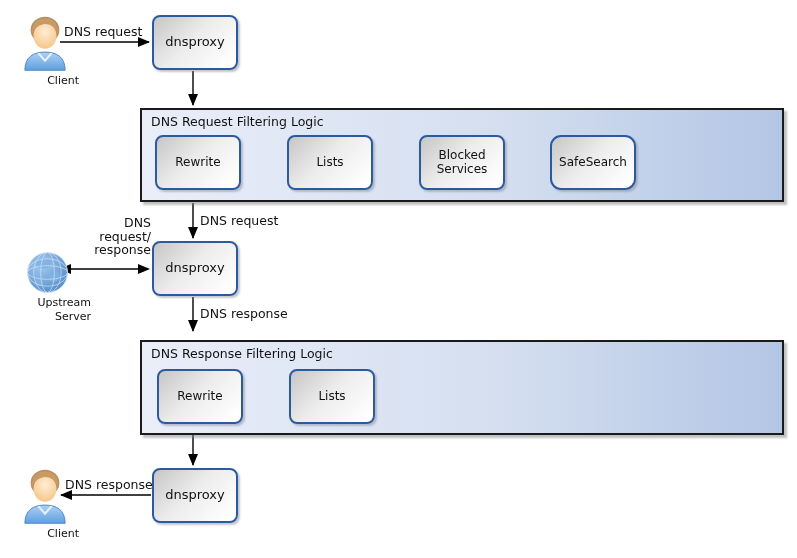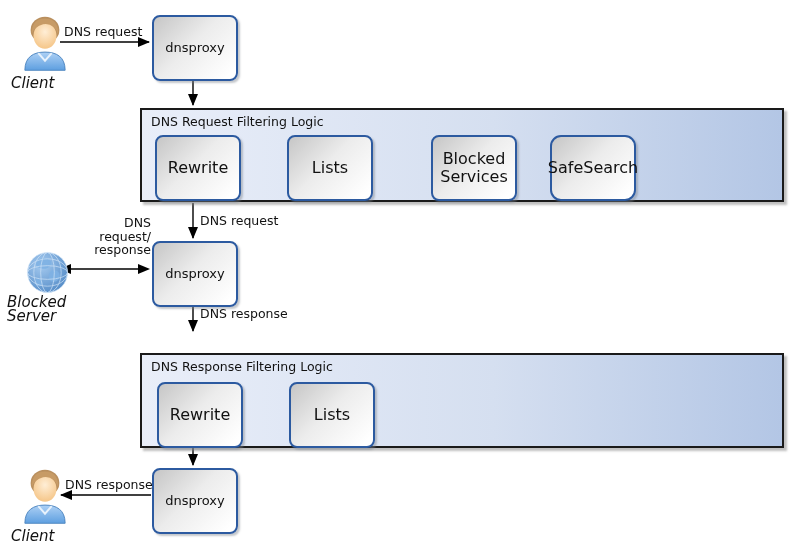--- a/index.html
+++ b/index.html
@@ -14,34 +14,34 @@
   }
   .overlay {
     position: absolute;
     left: 0; top: 0;
     pointer-events: none;
   }
   
   .node, .step {
     position: absolute;
     width: 86px;
-    height: 66px;
+    height: 55px;
     box-sizing: border-box;
     border: 2px solid var(--node-border, #2c5aa0);
     border-radius: 8px;
     background: linear-gradient(135deg, #c6c6c6 0%, #ececec 45%, #ffffff 92%);
     box-shadow: 2px 2px 2px rgba(125,130,140,0.45);
     display: flex;
     align-items: center;
     justify-content: center;
     text-align: center;
     font-size: 13px;
     line-height: 1.15;
   }
-  .step { font-size: 16px; padding: 18px; }
+  .step { font-size: 12px; padding: 18px; }
   
   .container {
     position: absolute;
     left: 140px;
     width: 644px;
     box-sizing: border-box;
     border: 2px solid #1a1a1a;
     background: linear-gradient(90deg, var(--container-fill-left, #e9eef9) 0%, #d5dff0 55%, var(--container-fill-right, #b3c6e5) 100%);
     box-shadow: 3px 3px 2px rgba(130,130,130,0.5);
   }
@@ -57,23 +57,22 @@
     font-size: 12.5px;
     white-space: nowrap;
   }
   .multiline {
     white-space: pre-line;
     text-align: right;
     line-height: 13.5px;
   }
   .actor-label {
     position: absolute;
-    font-size: 15px;
-    text-align: left;
-    font-style: italic;
+    font-size: 11px;
+    text-align: right;
   }
   .icon { position: absolute; }
 </style>
 </head>
 <body>
 
 <div class="canvas">
 
   <svg class="overlay" width="797" height="558" aria-hidden="true">
     <defs>
@@ -123,21 +122,21 @@
   <div class="actor-label" style="left:11px; top:74px; width:68px;">Client</div>
 
   <div class="edge-label" style="left:64px; top:24px;">DNS request</div>
 
   <div class="node" style="left:152px; top:15px;">dnsproxy</div>
 
   <div class="container" style="top:108px; height:94px;">
     <div class="container-title">DNS Request Filtering Logic</div>
     <div class="step" style="left:13px;  top:25px;">Rewrite</div>
     <div class="step" style="left:145px; top:25px;">Lists</div>
-    <div class="step" style="left:289px; top:25px;border-radius:8px;">Blocked Services</div>
+    <div class="step" style="left:277px; top:25px;border-radius:8px;">Blocked Services</div>
     <div class="step" style="left:408px; top:25px;border-radius:11px;">SafeSearch</div>
   </div>
 
   <div class="edge-label" style="left:200px; top:213px;">DNS request</div>
 
   <div class="node" style="left:152px; top:241px;">dnsproxy</div>
 
   <div class="icon" style="left:26px; top:251px;">
     <svg viewBox="0 0 44 44" width="43" height="43">
       <defs>
@@ -154,30 +153,30 @@
       </g>
       <g stroke="#d4e6f7" stroke-width="0.8" fill="none" opacity="0.85">
         <ellipse cx="22" cy="22" rx="20.5" ry="7"></ellipse>
         <ellipse cx="22" cy="22" rx="20.5" ry="14"></ellipse>
         <ellipse cx="22" cy="22" rx="7" ry="20.5"></ellipse>
         <ellipse cx="22" cy="22" rx="14" ry="20.5"></ellipse>
         <circle cx="22" cy="22" r="20.5"></circle>
       </g>
     </svg>
   </div>
-  <div class="actor-label multiline" style="left:7px; top:296px; width:84px;">Blocked
+  <div class="actor-label multiline" style="left:7px; top:296px; width:84px;">Upstream
 Server</div>
 
   <div class="edge-label multiline" style="left:71px; top:216px; width:80px;">DNS
 request/
 response</div>
 
   <div class="edge-label" style="left:200px; top:306px;">DNS response</div>
 
-  <div class="container" style="top:353px; height:95px;text-decoration:underline;">
+  <div class="container" style="top:340px; height:95px;text-decoration:underline;">
     <div class="container-title">DNS Response Filtering Logic</div>
     <div class="step" style="left:15px;  top:27px;">Rewrite</div>
     <div class="step" style="left:147px; top:27px;">Lists</div>
   </div>
 
   <div class="node" style="left:152px; top:468px;">dnsproxy</div>
 
   <div class="edge-label" style="left:65px; top:477px;">DNS response</div>
 
   <div class="icon" style="left:22px; top:467px;">

